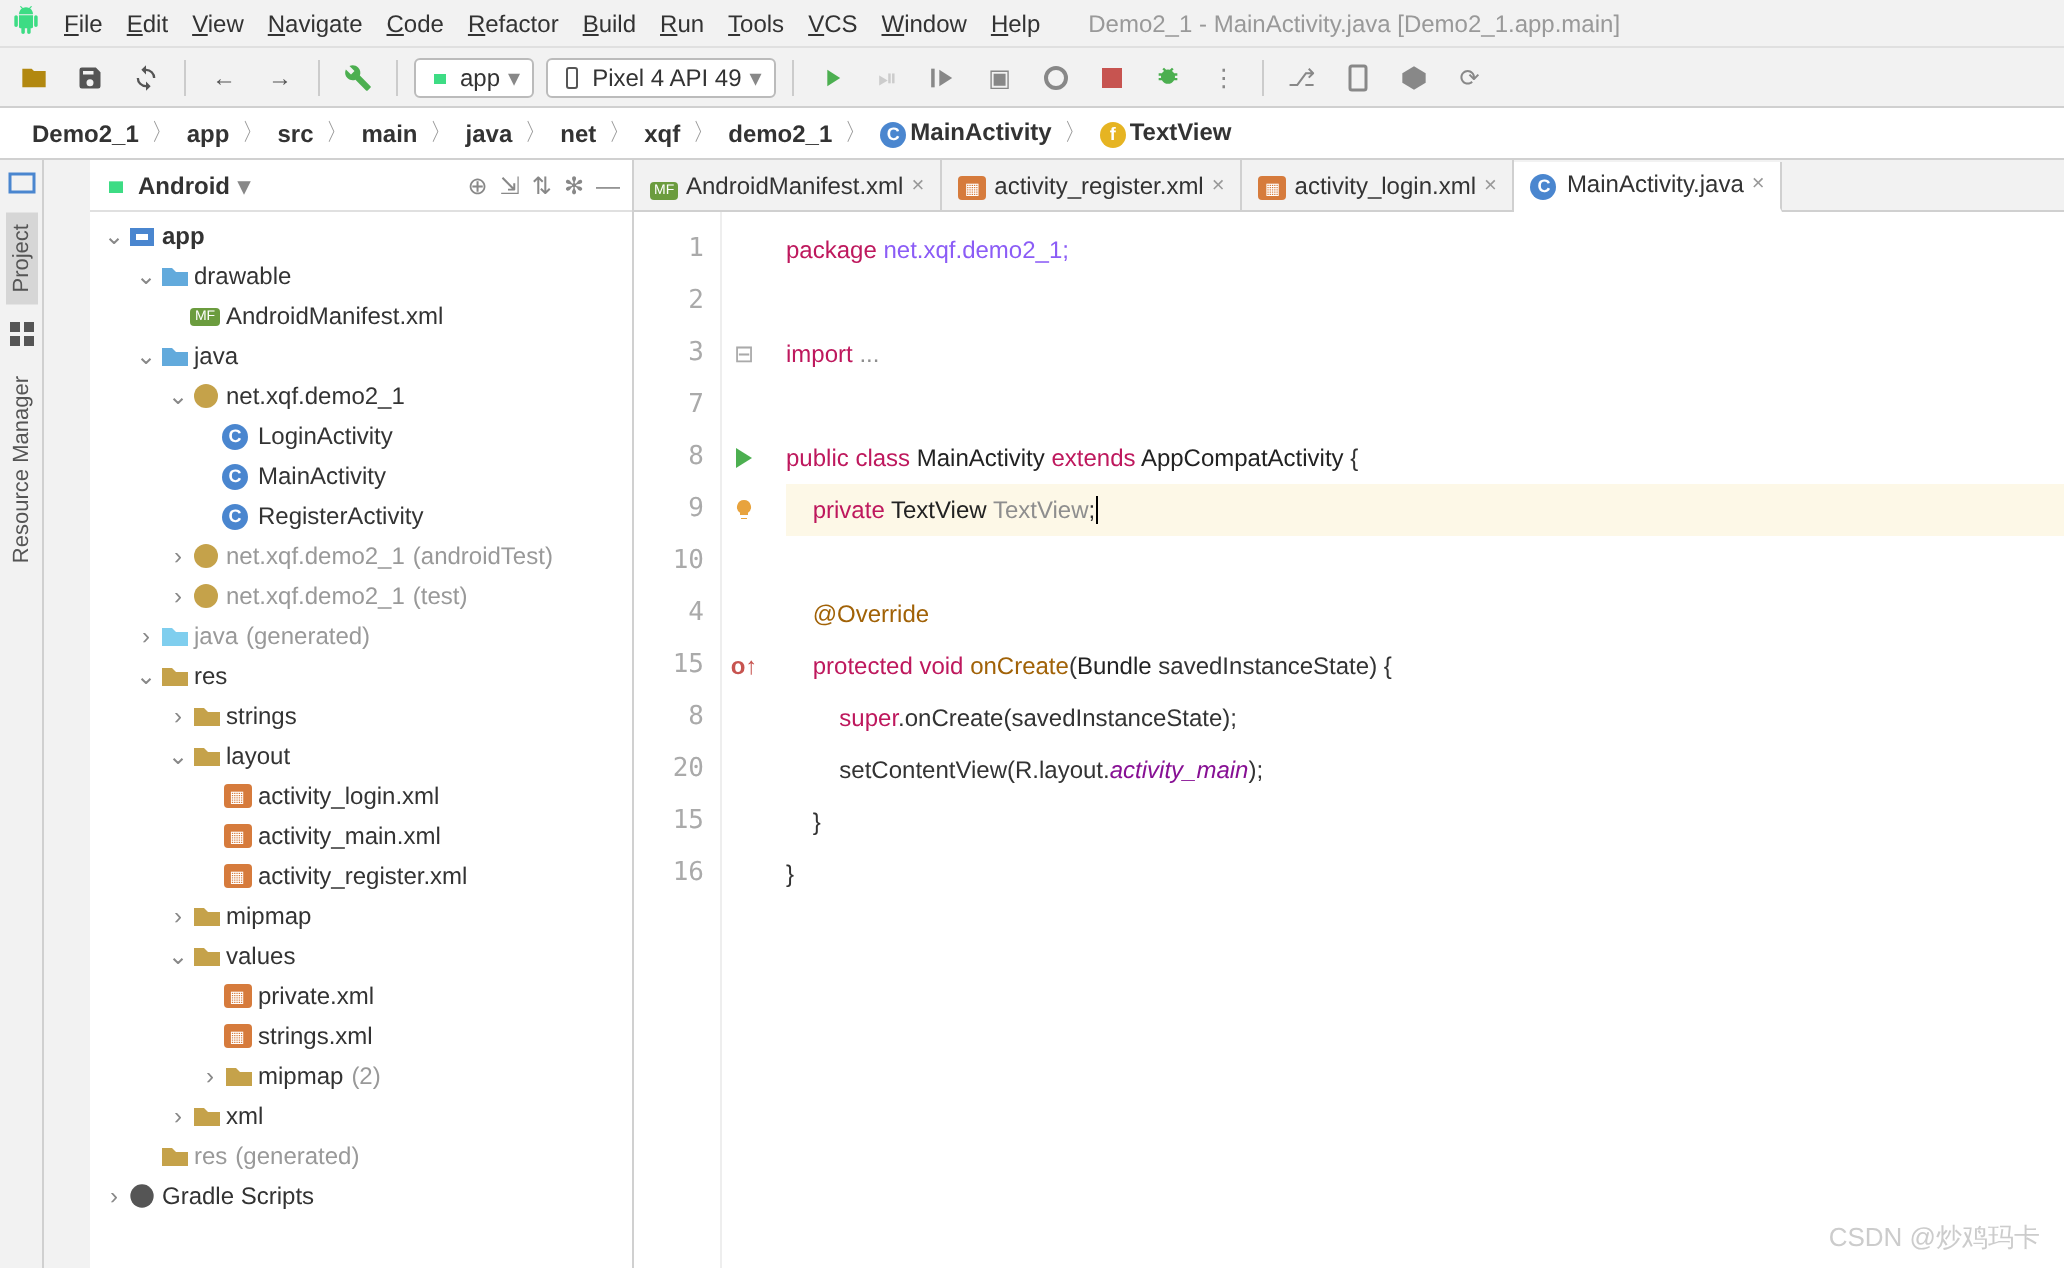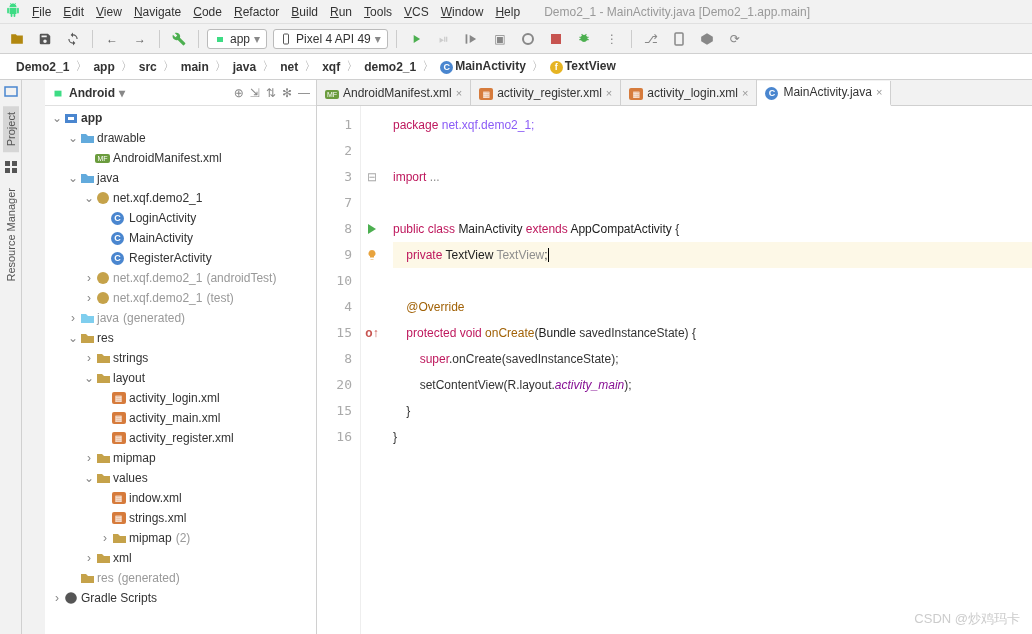--- a/index.html
+++ b/index.html
@@ -371,21 +371,21 @@
               <path fill="#c5a24a" d="M1 3h5l2 2h6v7H1z"></path>
             </svg>
           </span>
           <span class="tree-label">values</span>
         </div>
         <div class="tree-node indent3">
           <span class="tree-toggle"></span>
           <span class="tree-icn">
             <span style="background:#d67b3c;color:#fff;font-size:8px;width:14px;height:12px;display:inline-flex;align-items:center;justify-content:center;border-radius:2px">▦</span>
           </span>
-          <span class="tree-label">indow.xml</span>
+          <span class="tree-label">private.xml</span>
         </div>
         <div class="tree-node indent3">
           <span class="tree-toggle"></span>
           <span class="tree-icn">
             <span style="background:#d67b3c;color:#fff;font-size:8px;width:14px;height:12px;display:inline-flex;align-items:center;justify-content:center;border-radius:2px">▦</span>
           </span>
           <span class="tree-label">strings.xml</span>
         </div>
         <div class="tree-node indent3">
           <span class="tree-toggle">›</span>

